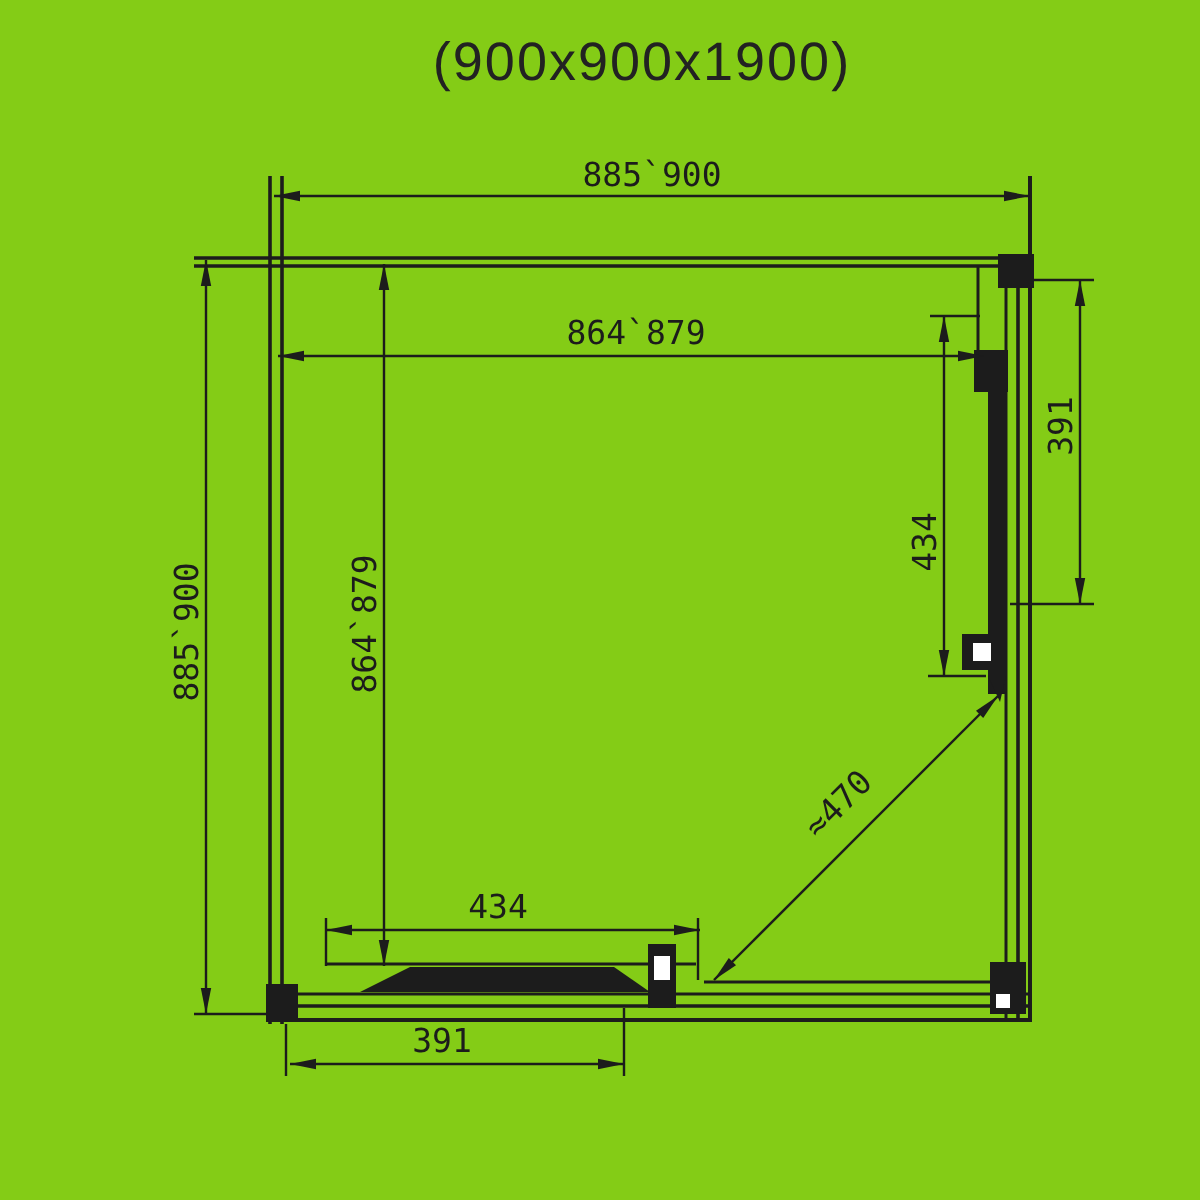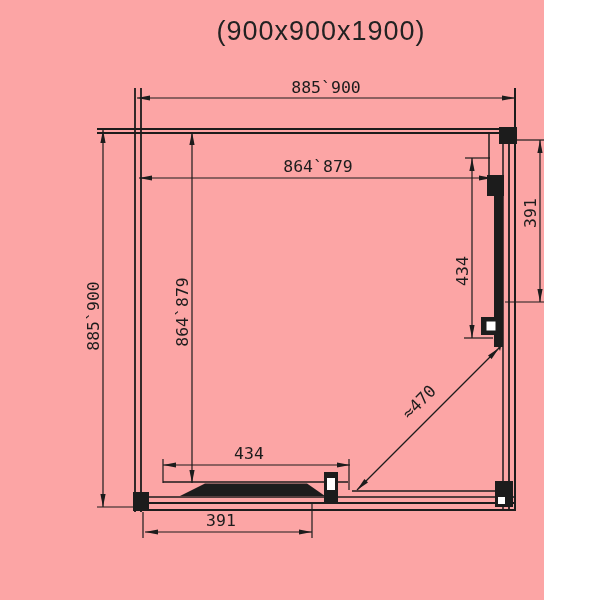--- a/index.html
+++ b/index.html
@@ -1,16 +1,16 @@
 <!DOCTYPE html>
 <html><head>
 <meta charset="utf-8">
 <style>
   html,body{margin:0;padding:0;background:#ffffff;}
-  .page{width:544px;height:600px;position:relative;background:#fca5a5;overflow:hidden;}
+  .page{width:600px;height:600px;position:relative;background:#84cc16;overflow:hidden;}
   svg{display:block;}
   .struct{stroke:#1c1c1c;fill:none;}
   .dim{stroke:#1c1c1c;stroke-width:1.2;fill:none;}
   .arrow{fill:#1c1c1c;stroke:none;}
   .blk{fill:#1c1c1c;stroke:none;}
   .hole{fill:#ffffff;stroke:none;}
   .dimtext{font-family:"DejaVu Sans Mono","Liberation Mono",monospace;font-size:16.5px;fill:#1c1c1c;}
   .titletext{font-family:"Liberation Sans","DejaVu Sans",sans-serif;font-size:27px;fill:#222222;letter-spacing:1px;}
 </style>
 </head>

